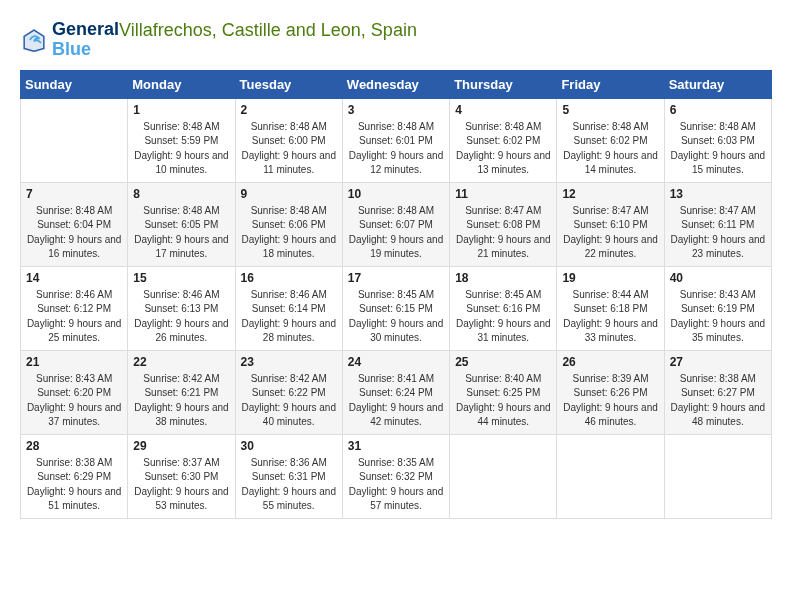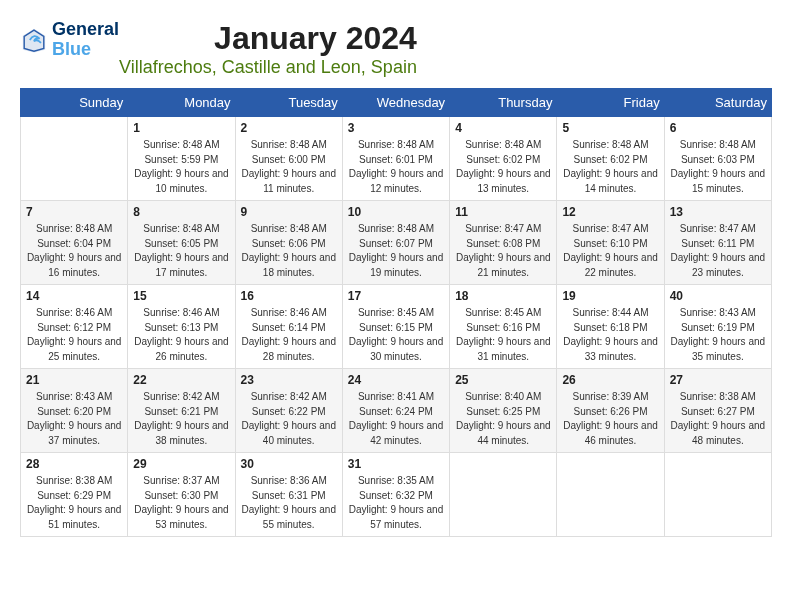--- a/index.html
+++ b/index.html
@@ -51,22 +51,22 @@
       border-collapse: collapse;
       table-layout: fixed;
     }
     thead tr {
       background-color: #2a5caa;
       color: #fff;
     }
     thead th {
       padding: 6px 4px;
       font-size: 13px;
-      font-weight: normal;
-      text-align: right;
+      font-weight: bold;
+      text-align: left;
       border: 1px solid #2a5caa;
     }
     tbody tr {
       background: #fff;
     }
     tbody tr:nth-child(even) {
       background: #f5f5f5;
     }
     tbody td {
       vertical-align: top;
@@ -103,21 +103,20 @@
       <polygon points="20,6 34,15 34,32 20,36 6,32 6,15" fill="none" stroke="#2a5caa" stroke-width="2"></polygon>
       <path d="M14,20 Q20,10 28,18 Q22,16 20,22 Q24,18 30,24" fill="none" stroke="#4da6e8" stroke-width="2.5"></path>
     </svg>
     <div>
       <div class="logo-text">
         General<br><span>Blue</span>
       </div>
     </div>
   </div>
   <div class="title-block">
-    <div class="month-year">January 2024</div>
     <div class="location">Villafrechos, Castille and Leon, Spain</div>
   </div>
 </div>
 
 <table>
   <thead>
     <tr>
     <th>Sunday</th>
         <th>Monday</th>
         <th>Tuesday</th>

